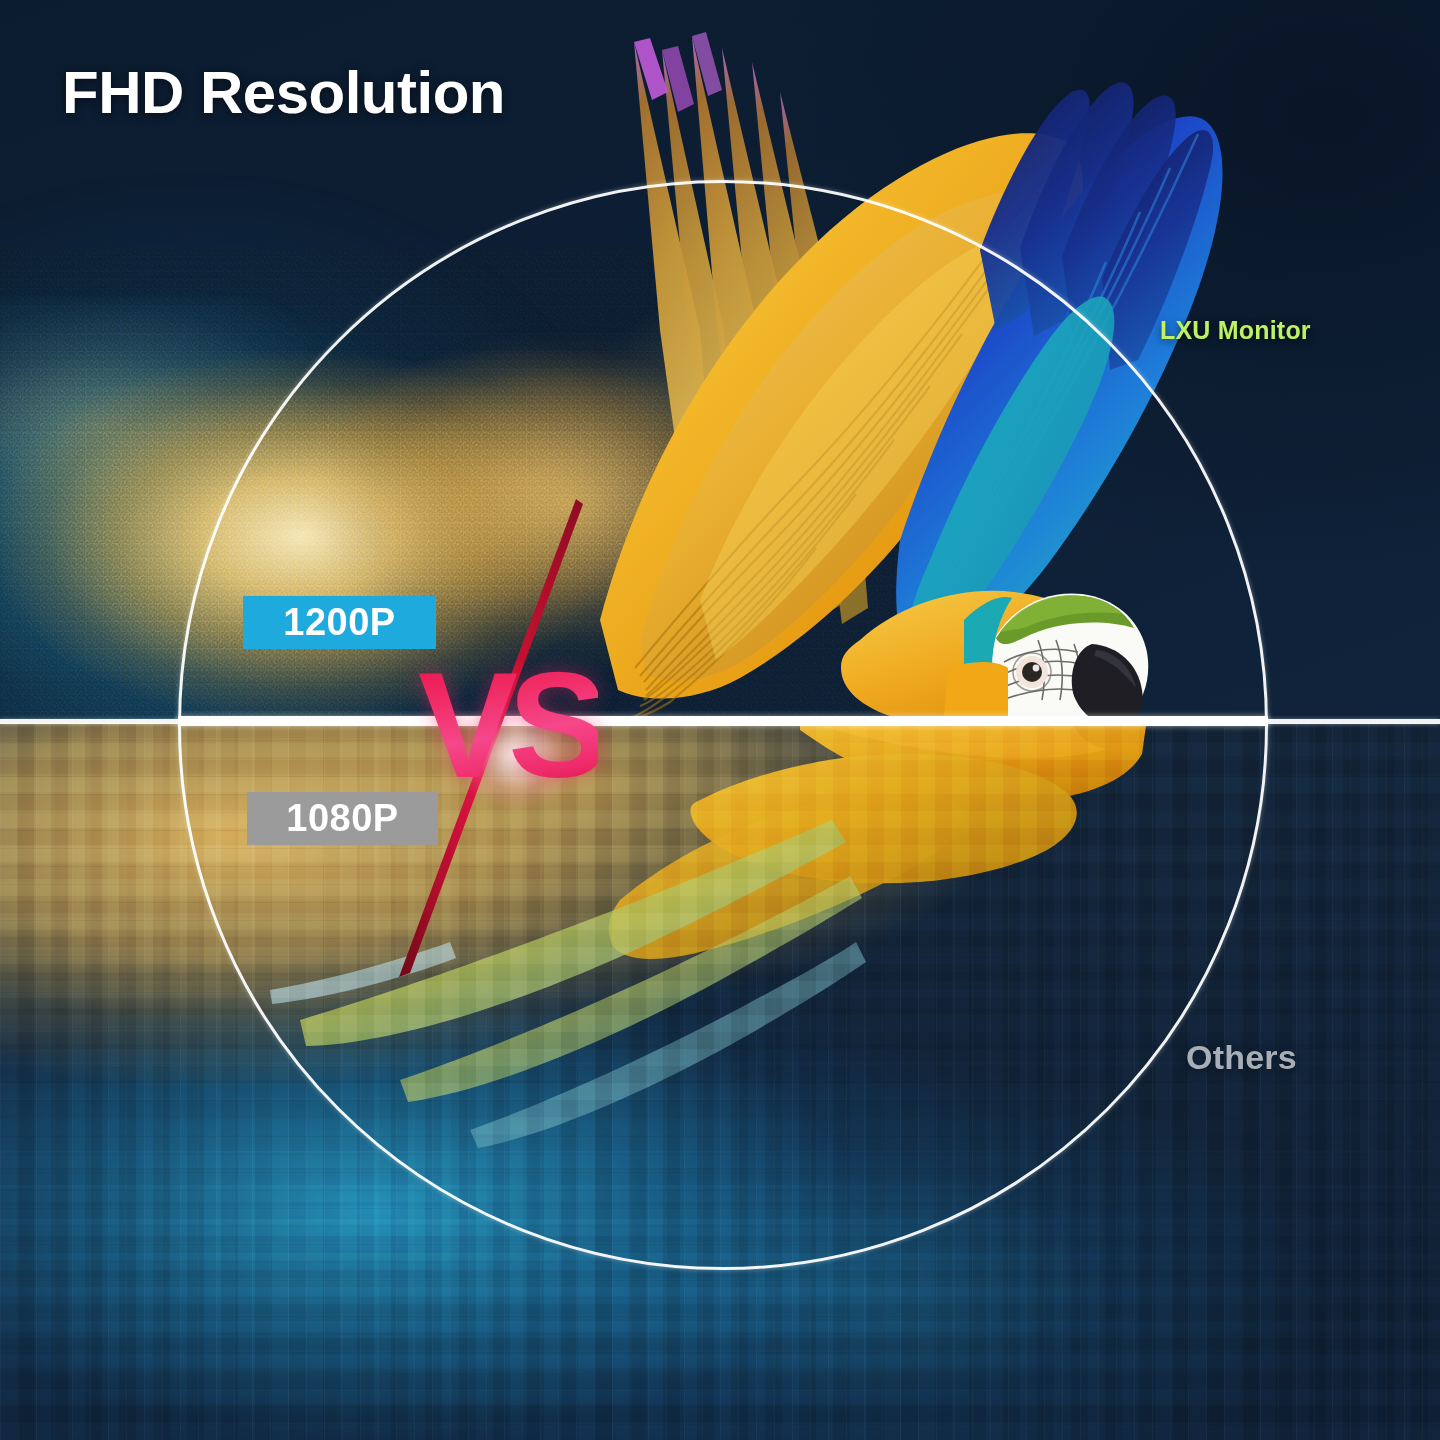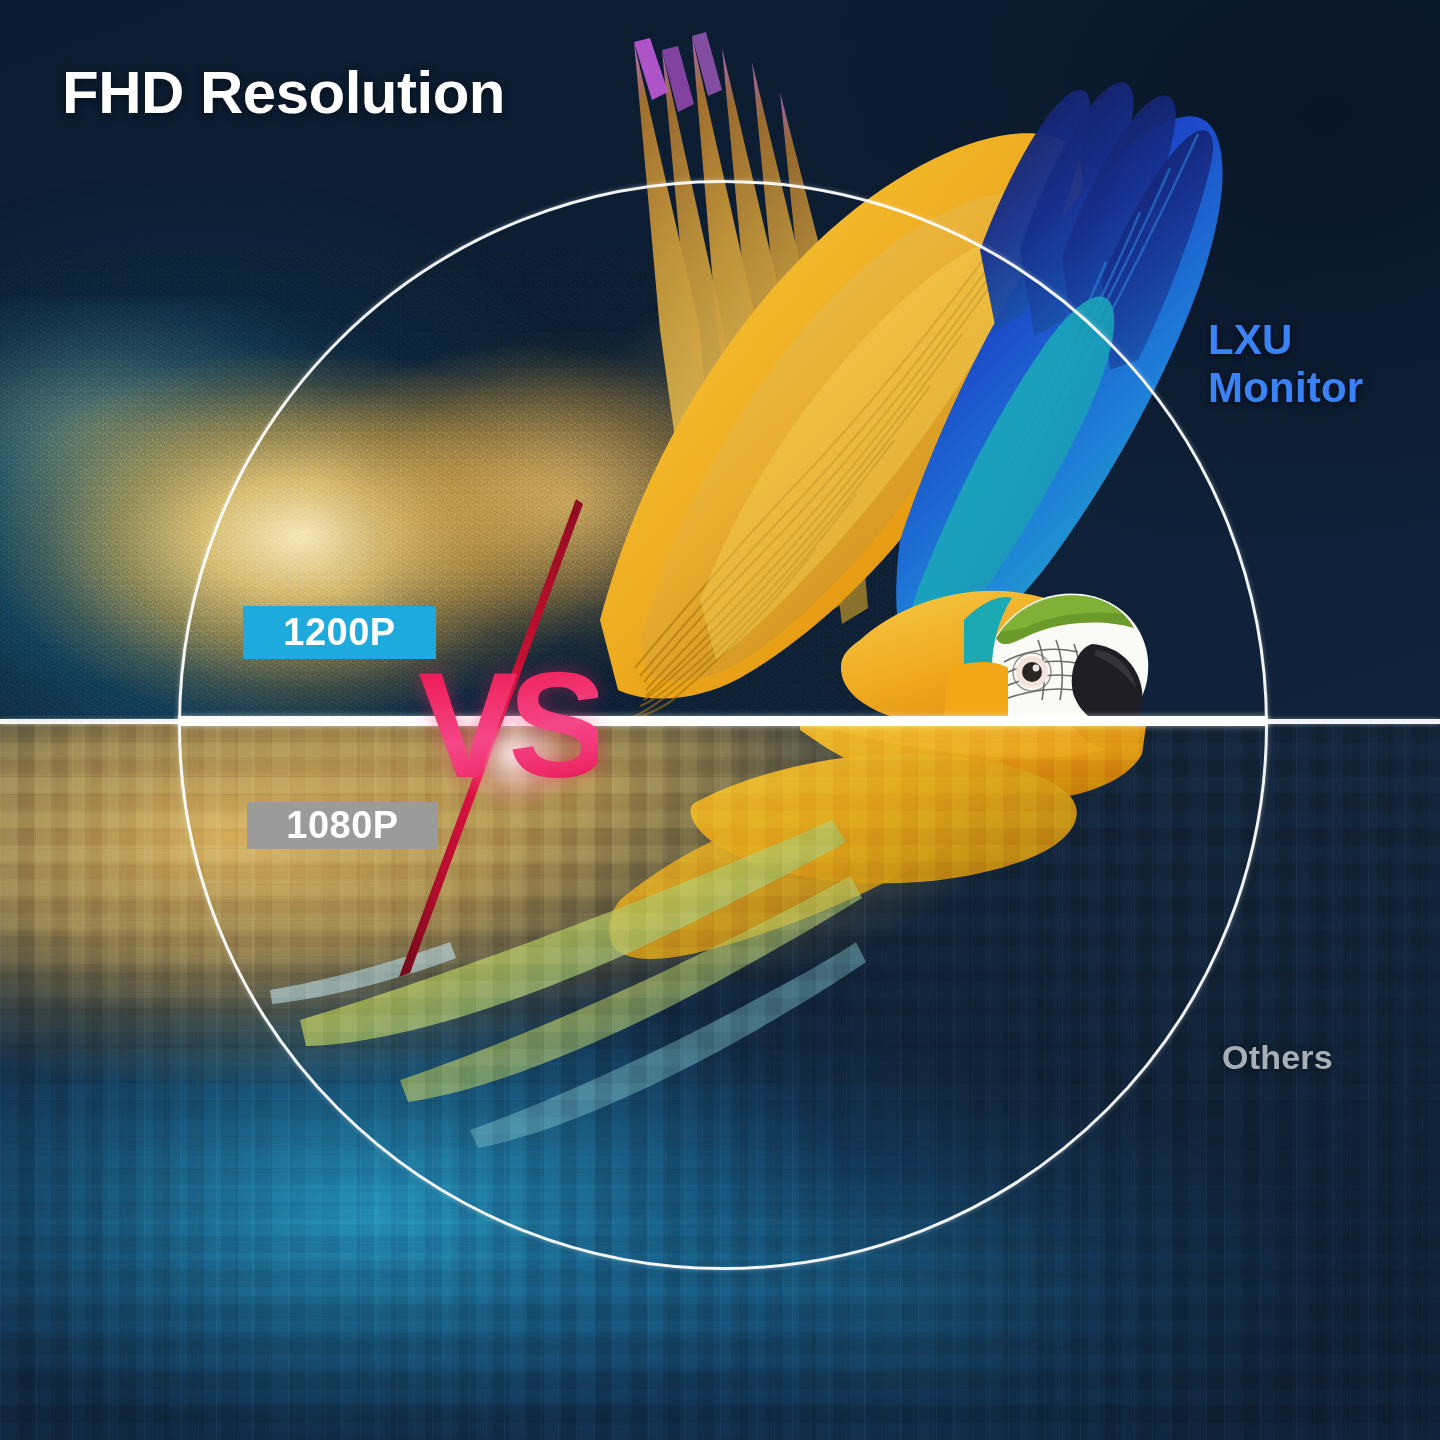--- a/index.html
+++ b/index.html
@@ -145,46 +145,43 @@
 
   
   .title{
     position:absolute; left:62px; top:58px;
     font-size:60px; font-weight:700; color:#ffffff;
     letter-spacing:-0.5px;
     text-shadow:0 2px 10px rgba(0,0,0,.5);
   }
   .label-lxu{
     position:absolute; left:1160px; top:316px;
-    font-size:42px; font-weight:700; color:#3b82f6;
+    font-size:25px; font-weight:700; color:#bef264;
     letter-spacing:.2px;
     text-shadow:0 2px 8px rgba(0,0,0,.6);
-    margin-left:48px;
   }
   .label-others{
     position:absolute; left:1186px; top:1038px;
     font-size:34px; font-weight:700; color:#A7AEB7;
     letter-spacing:.2px;
     text-shadow:0 2px 8px rgba(0,0,0,.5);
-    margin-left:36px;
   }
 
   .badge{
     position:absolute;
     display:flex; align-items:center; justify-content:center;
     font-size:38px; font-weight:700; color:#ffffff;
     letter-spacing:.5px;
-    margin-top:10px;
   }
   .badge-1200{
     left:243px; top:596px; width:193px; height:53px;
     background:#1FAADE;
   }
   .badge-1080{
-    left:247px; top:792px; width:191px; height:47px;
+    left:247px; top:792px; width:191px; height:53px;
     background:#9B9B9B;
   }
 
   
   .vs-wrap{ position:absolute; left:0; top:0; width:1440px; height:1440px; pointer-events:none; }
   .vs-glyph{
     position:absolute; left:418px; top:650px;
     font-size:150px; font-weight:800; 
     line-height:1;
     letter-spacing:-10px;

